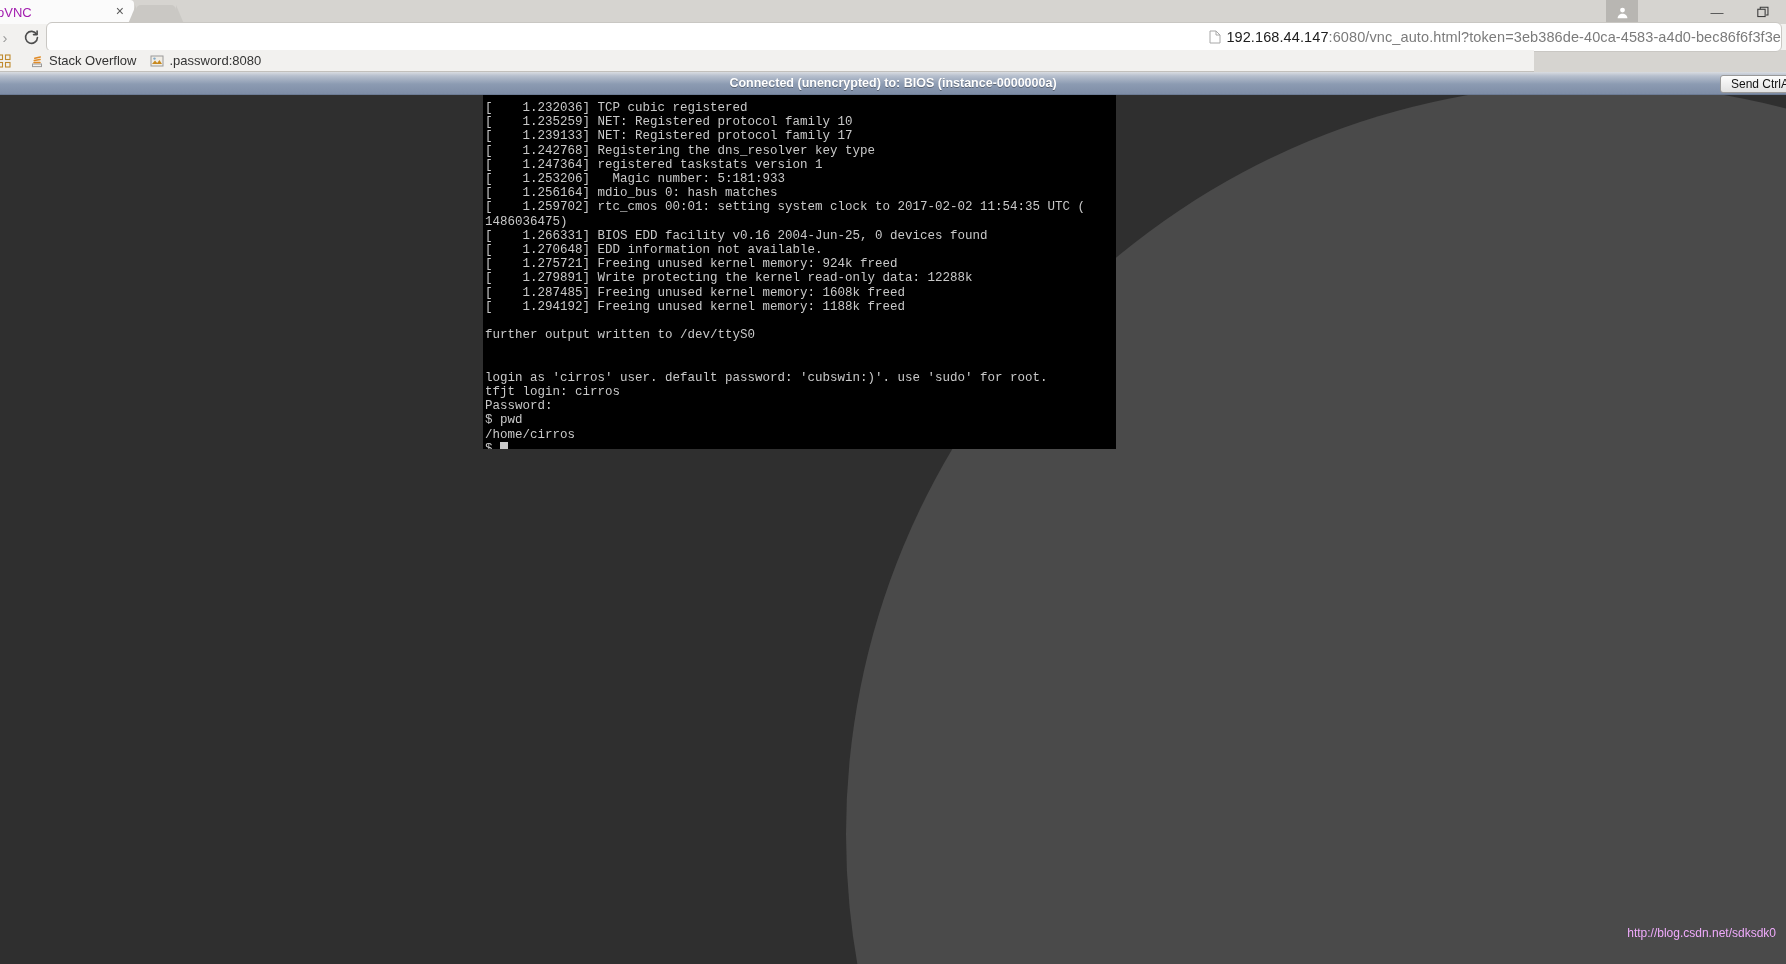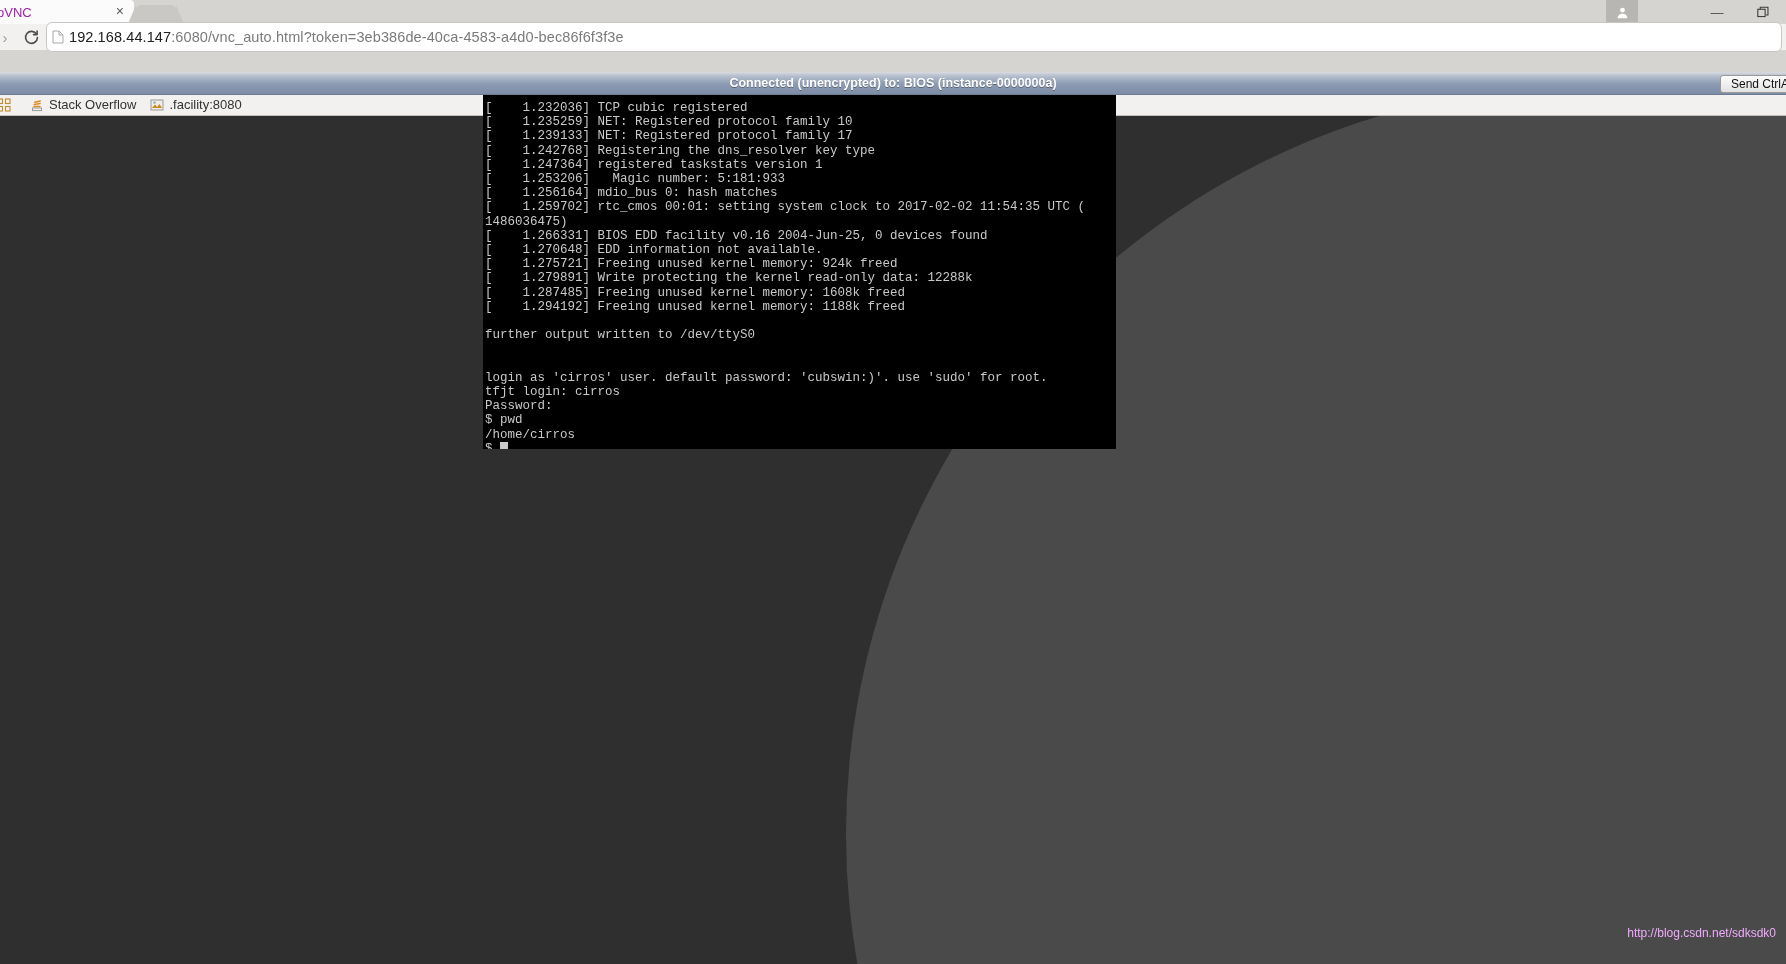--- a/index.html
+++ b/index.html
@@ -72,37 +72,36 @@
     width:22px; height:26px; display:flex; align-items:center; justify-content:center;
     color:#9b9b9b; font-size:15px; margin-left:-6px;
   }
   #btn-reload {
     width:30px; height:26px; display:flex; align-items:center; justify-content:center;
     color:#555; font-size:17px;
   }
   #omnibox {
     flex:1; height:30px; background:#ffffff;
     border:1px solid #c9c7c3; border-radius:6px;
-    display:flex; align-items:center; margin-right:4px;
+    display:flex; align-items:center; margin-right:4px;justify-content:flex-end;
   }
   #page-icon {
     width:22px; display:flex; align-items:center; justify-content:center;
   }
   #url-text {
     font-size:14.5px; color:#202020; white-space:nowrap; overflow:hidden;
     letter-spacing:0.1px;
   }
   #url-text .dim { color:#7b7b7b; }
 
   
   #bookmarks-row {
-    position:absolute; left:0; top:50px; width:1786px; height:22px;
+    position:absolute; left:0; top:50px; width:1534px; height:22px;
     background:#f2f1ef; display:flex; align-items:center;
     border-bottom:1px solid #c2c0bc;
-    margin-top:44px;
   }
   .bm-item {
     display:flex; align-items:center; height:22px; padding:0 7px;
     font-size:13px; color:#333;
   }
   .bm-icon { width:14px; height:14px; margin-right:5px; display:block; }
   #bm-apps { padding-left:0px; margin-left:-3px; }
 
   
   #novnc-bar {
@@ -224,21 +223,21 @@
         </g>
       </svg>
       <span>Stack Overflow</span>
     </div>
     <div class="bm-item">
       <svg class="bm-icon" viewBox="0 0 14 14">
         <rect x="1" y="2" width="12" height="10" fill="#f0ede6" stroke="#9a9a9a" stroke-width="1"></rect>
         <path d="M2 10l3-3.5 2.2 2.4L9.4 6 12 10z" fill="#c8891f"></path>
         <circle cx="4.5" cy="4.6" r="1.2" fill="#7fa8c9"></circle>
       </svg>
-      <span>.facility:8080</span>
+      <span>.password:8080</span>
     </div>
   </div>
 </div>
 
 <div id="desktop">
   <div id="desktop-arc"></div>
 </div>
 
 <div id="novnc-bar">
   <div id="novnc-status">Connected (unencrypted) to: BIOS (instance-0000000a)</div>

